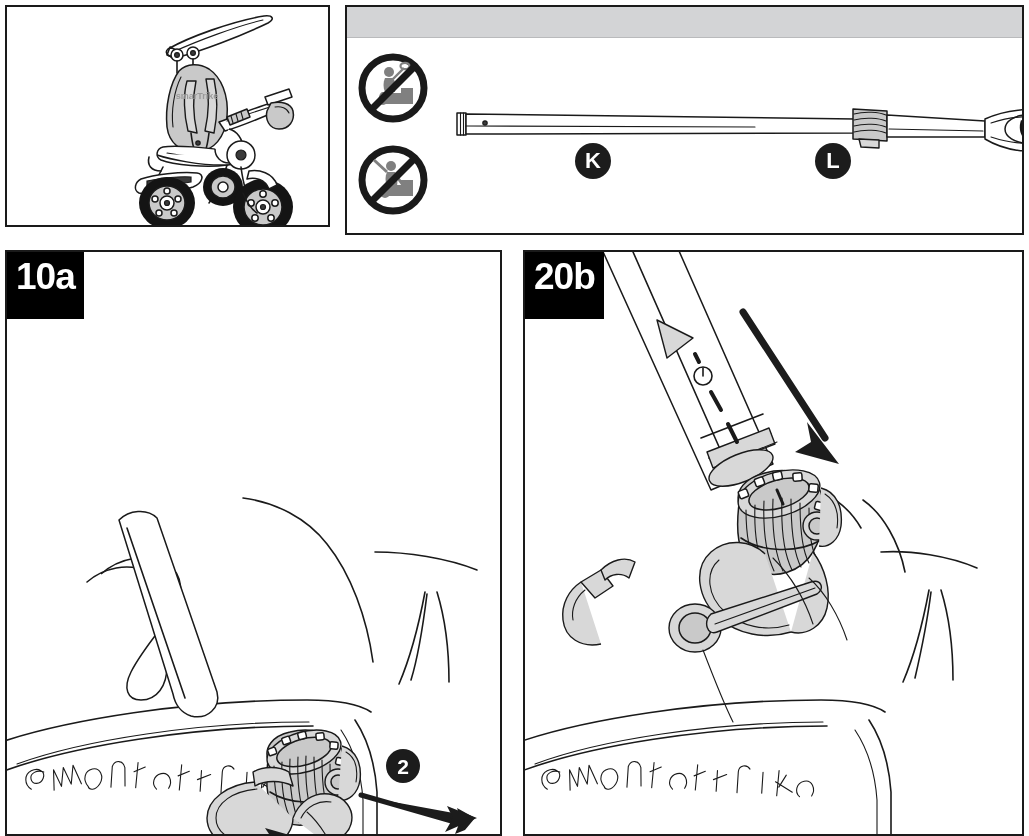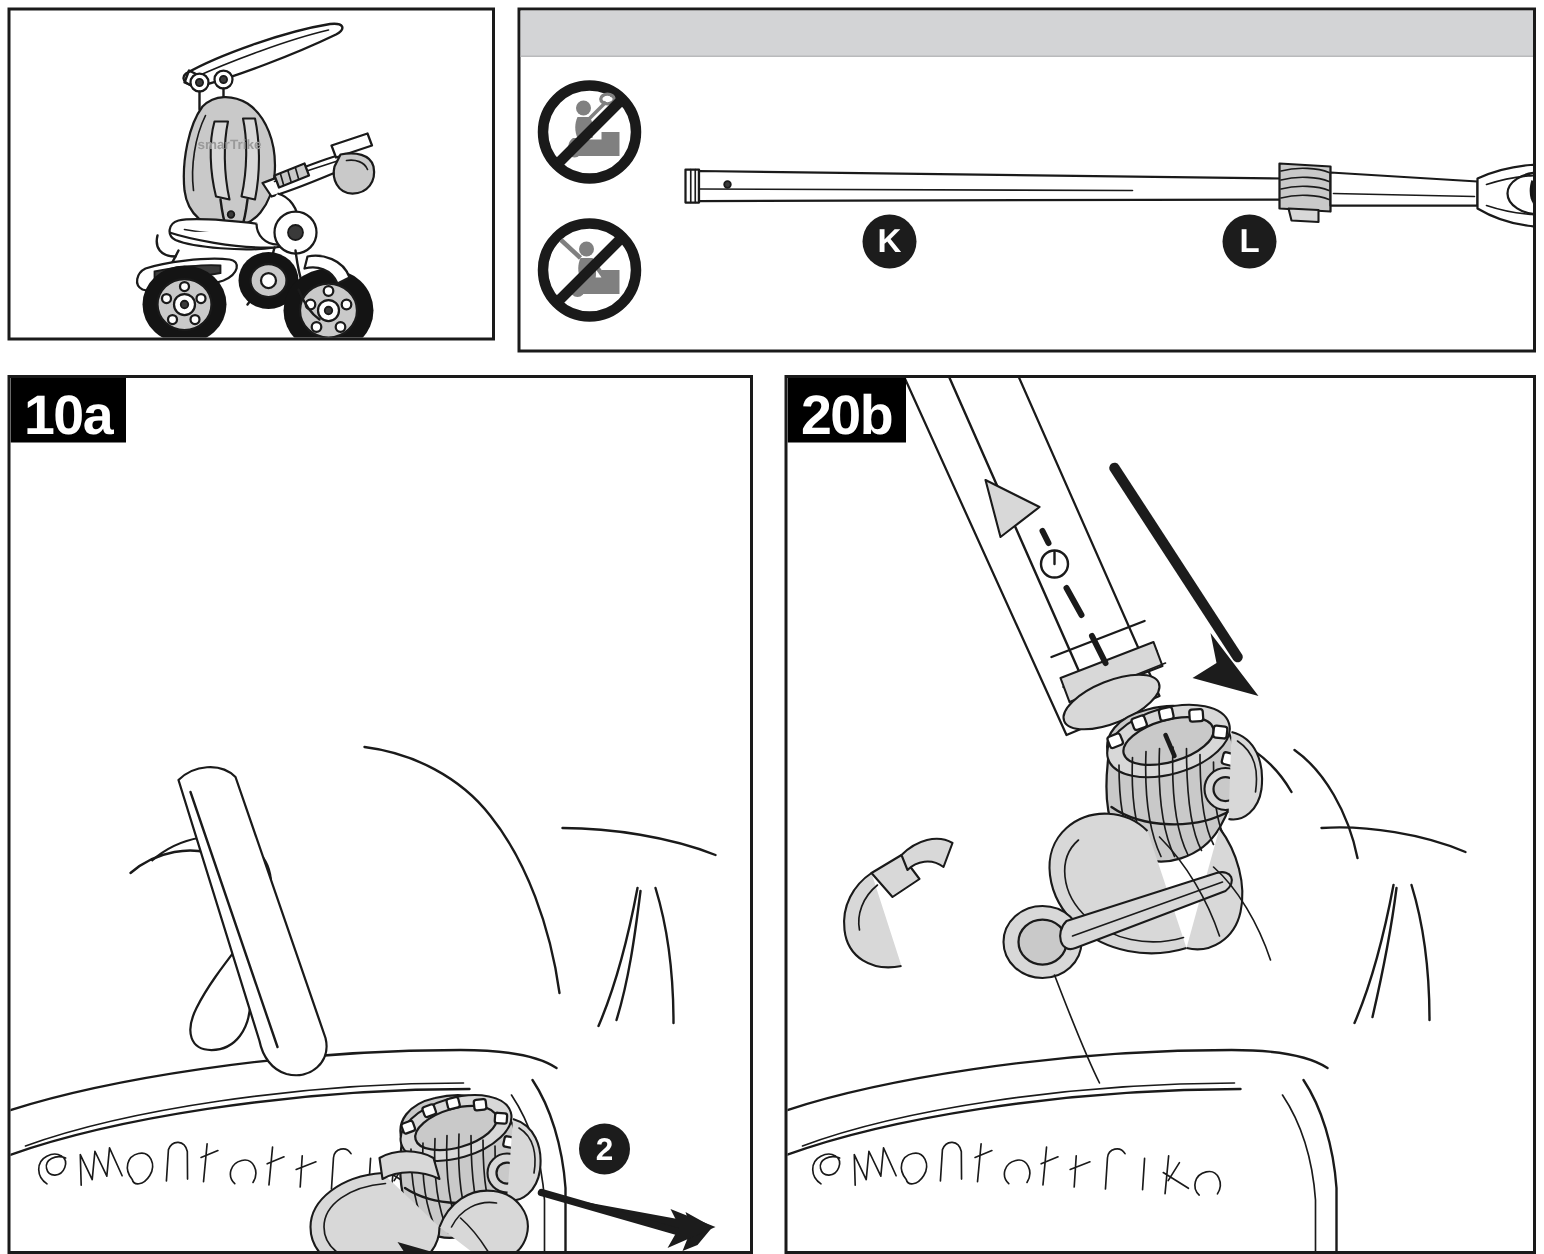--- a/index.html
+++ b/index.html
@@ -24,21 +24,21 @@
   
   .panel {
     position: absolute;
     box-sizing: border-box;
     border: 2px solid #1a1a1a;
     background: #ffffff;
     overflow: hidden;
   }
 
   
-  #panel-product  { left: 5px;  top: 5px;  width: 325px; height: 222px; }
+  #panel-product  { left: 5px;  top: 5px;  width: 325px; height: 222px; padding-left: 44px; }
   #panel-parts    { left: 345px; top: 5px; width: 679px; height: 230px; }
   #panel-step-10a { left: 5px;  top: 250px; width: 497px; height: 586px; }
   #panel-step-10b { left: 523px; top: 250px; width: 501px; height: 586px; }
 
   .parts-header {
     position: absolute;
     left: 0; top: 0;
     width: 100%;
     height: 30px;
     background: #d3d4d6;
@@ -47,21 +47,21 @@
 
   
   .step-badge {
     position: absolute;
     left: 0; top: 0;
     background: #000000;
     color: #ffffff;
     font-size: 37px;
     font-weight: bold;
     line-height: 1;
-    padding: 6px 9px 0 9px;
+    padding: 6px 9px 24px 9px;
     letter-spacing: -1px;
     font-family: "Liberation Sans", sans-serif;
     z-index: 20;
   }
 
   
   .badge-circle {
     position: absolute;
     width: 34px;
     height: 34px;

